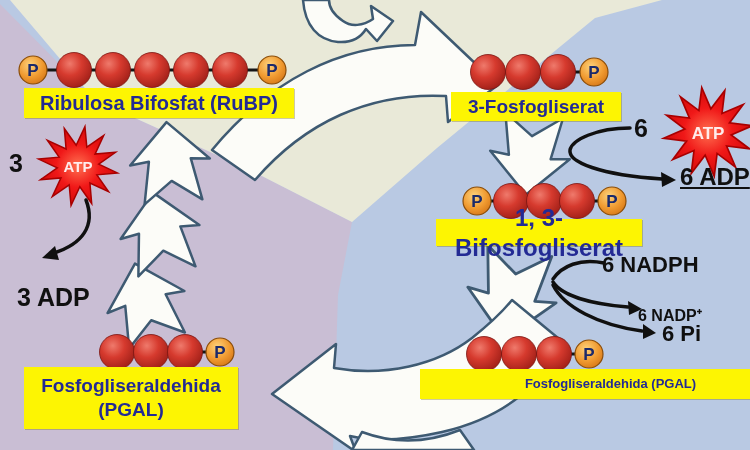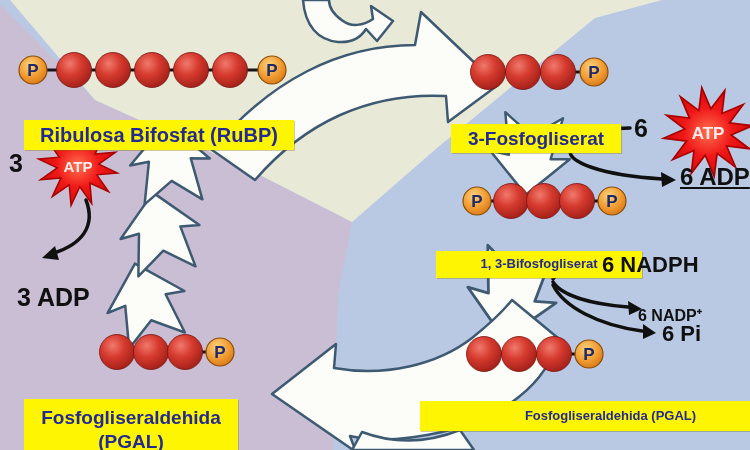--- a/index.html
+++ b/index.html
@@ -5,21 +5,21 @@
   html,body{margin:0;padding:0;}
   body{
     width:750px;height:450px;overflow:hidden;position:relative;
     font-family:"Liberation Sans", sans-serif;background:#b9c9e3;
   }
   #stage{position:absolute;left:0;top:0;width:750px;height:450px;}
   svg{position:absolute;left:0;top:0;}
   .lbl{
     position:absolute;background:#fdf502;color:#232a94;font-weight:bold;
     display:flex;align-items:center;justify-content:center;text-align:center;
-    line-height:1.25;box-shadow:1px 1px 0 rgba(120,110,0,.35);margin-top:32px;
+    line-height:1.25;box-shadow:1px 1px 0 rgba(120,110,0,.35);
   }
   .ann{
     position:absolute;color:#101010;font-weight:bold;white-space:nowrap;
   }
   .title{
     position:absolute;color:#1b1b2a;font-weight:bold;font-size:24px;
     letter-spacing:1px;line-height:1.25;white-space:nowrap;
   }
   .lbl .l2{display:block;width:100%;}
 </style>
@@ -136,21 +136,21 @@
           <circle cx="151" cy="352" r="17.5" fill="url(#ballGrad)" stroke="#7a1410" stroke-width="0.8"></circle>
           <circle cx="185" cy="352" r="17.5" fill="url(#ballGrad)" stroke="#7a1410" stroke-width="0.8"></circle>
           <circle cx="220" cy="352" r="14" fill="url(#pGrad)" stroke="#8a4d0a" stroke-width="1.2"></circle>
           <text x="220" y="358" text-anchor="middle" font-size="17" font-weight="bold" fill="#1b2a6b">P</text>
         </g>
       </g>
 </svg>
 
 <div class="lbl" style="left:24px;top:88px;width:270px;height:30px;font-size:20px;">Ribulosa Bifosfat (RuBP)</div>
 <div class="lbl" style="left:451px;top:92px;width:170px;height:29px;font-size:19px;">3-Fosfogliserat</div>
-<div class="lbl" style="left:436px;top:219px;width:206px;height:27px;font-size:13px;">1, 3-Bifosfogliserat</div>
+<div class="lbl" style="left:436px;top:219px;width:206px;height:27px;font-size:24px;">1, 3-Bifosfogliserat</div>
 <div class="lbl" style="left:420px;top:369px;width:293px;height:30px;font-size:13px;padding-left:44px;">Fosfogliseraldehida (PGAL)</div>
 <div class="lbl" style="left:24px;top:367px;width:214px;height:62px;font-size:19px;flex-direction:column;">
   <span class="l2">Fosfogliseraldehida</span>
   <span class="l2">(PGAL)</span>
 </div>
 
 
 <div class="ann" style="left:9px;top:149px;font-size:25px;">3</div>
 <div class="ann" style="left:17px;top:255px;font-size:25px;margin-top:28px;">3 ADP</div>
 <div class="ann" style="left:634px;top:114px;font-size:25px;">6</div>

